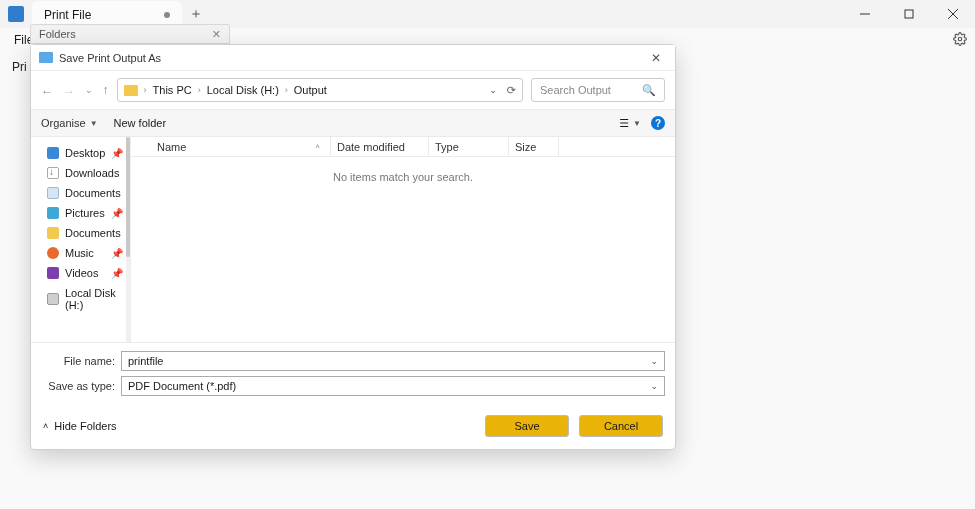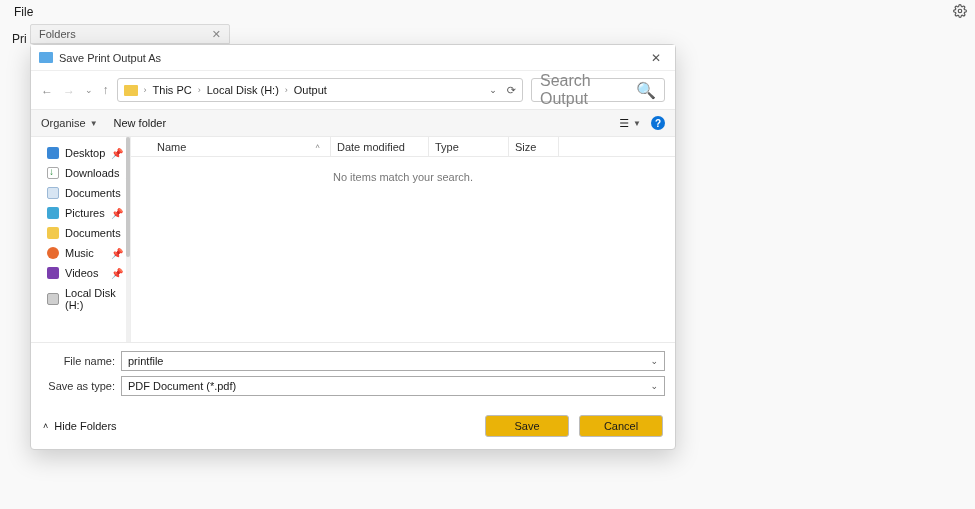--- a/index.html
+++ b/index.html
@@ -44,21 +44,21 @@
 .dlg-title-left .folder-ico { width: 14px; height: 11px; background: #5aa9e6; border-radius: 1px; }
 .dlg-close { color: #555; padding: 2px 6px; }
 
 .dlg-nav { height: 38px; display: flex; align-items: center; gap: 8px; padding: 0 10px; }
 .nav-arrows { display: flex; gap: 10px; align-items: center; color: #888;}
 .nav-arrow { display:flex; align-items:center; }
 .breadcrumb { flex: 1; height: 24px; border: 1px solid #ccc; border-radius: 3px; display: flex; align-items: center; padding: 0 6px; gap: 6px; font-size: 11px; background: #fff; }
 .breadcrumb .folder-ico2 { width: 14px; height: 11px; background: #f2c94c; border-radius: 1px; }
 .breadcrumb .sep { color: #888; font-size: 9px; }
 .breadcrumb .end-ctrls { margin-left: auto; display: flex; gap: 10px; color: #555; align-items:center;}
-.searchbox { width: 134px; height: 24px; border: 1px solid #ccc; border-radius: 3px; display: flex; align-items: center; justify-content: space-between; padding: 0 8px; font-size: 16px; color: #888; background: #fff; }
+.searchbox { width: 134px; height: 24px; border: 1px solid #ccc; border-radius: 3px; display: flex; align-items: center; justify-content: space-between; padding: 0 8px; font-size: 11px; color: #888; background: #fff; }
 .searchbox .mag { color: #555; }
 
 .dlg-toolbar { height: 28px; background: #f6f6f6; border-top: 1px solid #eaeaea; border-bottom: 1px solid #eaeaea; display: flex; align-items: center; padding: 0 10px; gap: 16px; font-size: 11px; }
 .dlg-toolbar .org { display: flex; align-items: center; gap: 4px; color: #333;}
 .dlg-toolbar .caret { font-size: 8px; color: #555; }
 .dlg-toolbar .right { margin-left: auto; display: flex; align-items: center; gap: 10px; }
 .help-ico { width: 14px; height: 14px; border-radius: 50%; background: #0a73d9; color: #fff; display: flex; align-items: center; justify-content: center; font-size: 10px; font-weight: bold;}
 
 .dlg-body { display: flex; height: 205px; }
 .nav-pane { width: 100px; border-right: 1px solid #eee; overflow-y: hidden; position: relative; padding: 6px 0;}
@@ -98,20 +98,47 @@
 .hide-folders { display: flex; align-items: center; gap: 6px; font-size: 11px; }
 .hide-folders .chv { font-size: 9px;}
 .dlg-buttons { display: flex; gap: 10px; }
 .dlg-btn { width: 84px; height: 22px; border: 1px solid #bbb; background: #eab308; border-radius: 3px; font-size: 11px; display: flex; align-items: center; justify-content: center; }
 </style>
 </head>
 <body>
 
 <div class="app-window">
 
+  <div class="titlebar">
+    <div class="app-icon"></div>
+    <div class="tab">
+      <span>Print File</span>
+      <span class="tab-dot"></span>
+    </div>
+    <div class="newtab">＋</div>
+    <div class="titlebar-gap"></div>
+    <div class="win-controls">
+      <div class="win-btn">
+          <svg viewBox="0 0 10 10">
+            <line x1="0" y1="5" x2="10" y2="5" stroke="#333" stroke-width="1"></line>
+          </svg>
+        </div>
+      <div class="win-btn">
+          <svg viewBox="0 0 10 10">
+            <rect x="1" y="1" width="8" height="8" fill="none" stroke="#333" stroke-width="1"></rect>
+          </svg>
+        </div>
+      <div class="win-btn">
+          <svg viewBox="0 0 10 10">
+            <line x1="0" y1="0" x2="10" y2="10" stroke="#333" stroke-width="1"></line>
+            <line x1="10" y1="0" x2="0" y2="10" stroke="#333" stroke-width="1"></line>
+          </svg>
+        </div>
+    </div>
+  </div>
 
   <div class="menubar">
     <div class="menubar-left">
       <div class="menubar-item">File</div>
     </div>
     <div class="gear-icon">
       <svg width="14" height="14" viewBox="0 0 24 24" fill="none" stroke="#555" stroke-width="2">
           <circle cx="12" cy="12" r="3"></circle>
           <path d="M19.4 15a1.65 1.65 0 0 0 .33 1.82l.06.06a2 2 0 1 1-2.83 2.83l-.06-.06a1.65 1.65 0 0 0-1.82-.33 1.65 1.65 0 0 0-1 1.51V21a2 2 0 0 1-4 0v-.09a1.65 1.65 0 0 0-1-1.51 1.65 1.65 0 0 0-1.82.33l-.06.06a2 2 0 1 1-2.83-2.83l.06-.06a1.65 1.65 0 0 0 .33-1.82 1.65 1.65 0 0 0-1.51-1H3a2 2 0 0 1 0-4h.09a1.65 1.65 0 0 0 1.51-1 1.65 1.65 0 0 0-.33-1.82l-.06-.06a2 2 0 1 1 2.83-2.83l.06.06a1.65 1.65 0 0 0 1.82.33h0a1.65 1.65 0 0 0 1-1.51V3a2 2 0 0 1 4 0v.09a1.65 1.65 0 0 0 1 1.51h0a1.65 1.65 0 0 0 1.82-.33l.06-.06a2 2 0 1 1 2.83 2.83l-.06.06a1.65 1.65 0 0 0-.33 1.82v0a1.65 1.65 0 0 0 1.51 1H21a2 2 0 0 1 0 4h-.09a1.65 1.65 0 0 0-1.51 1z"></path>
         </svg>

